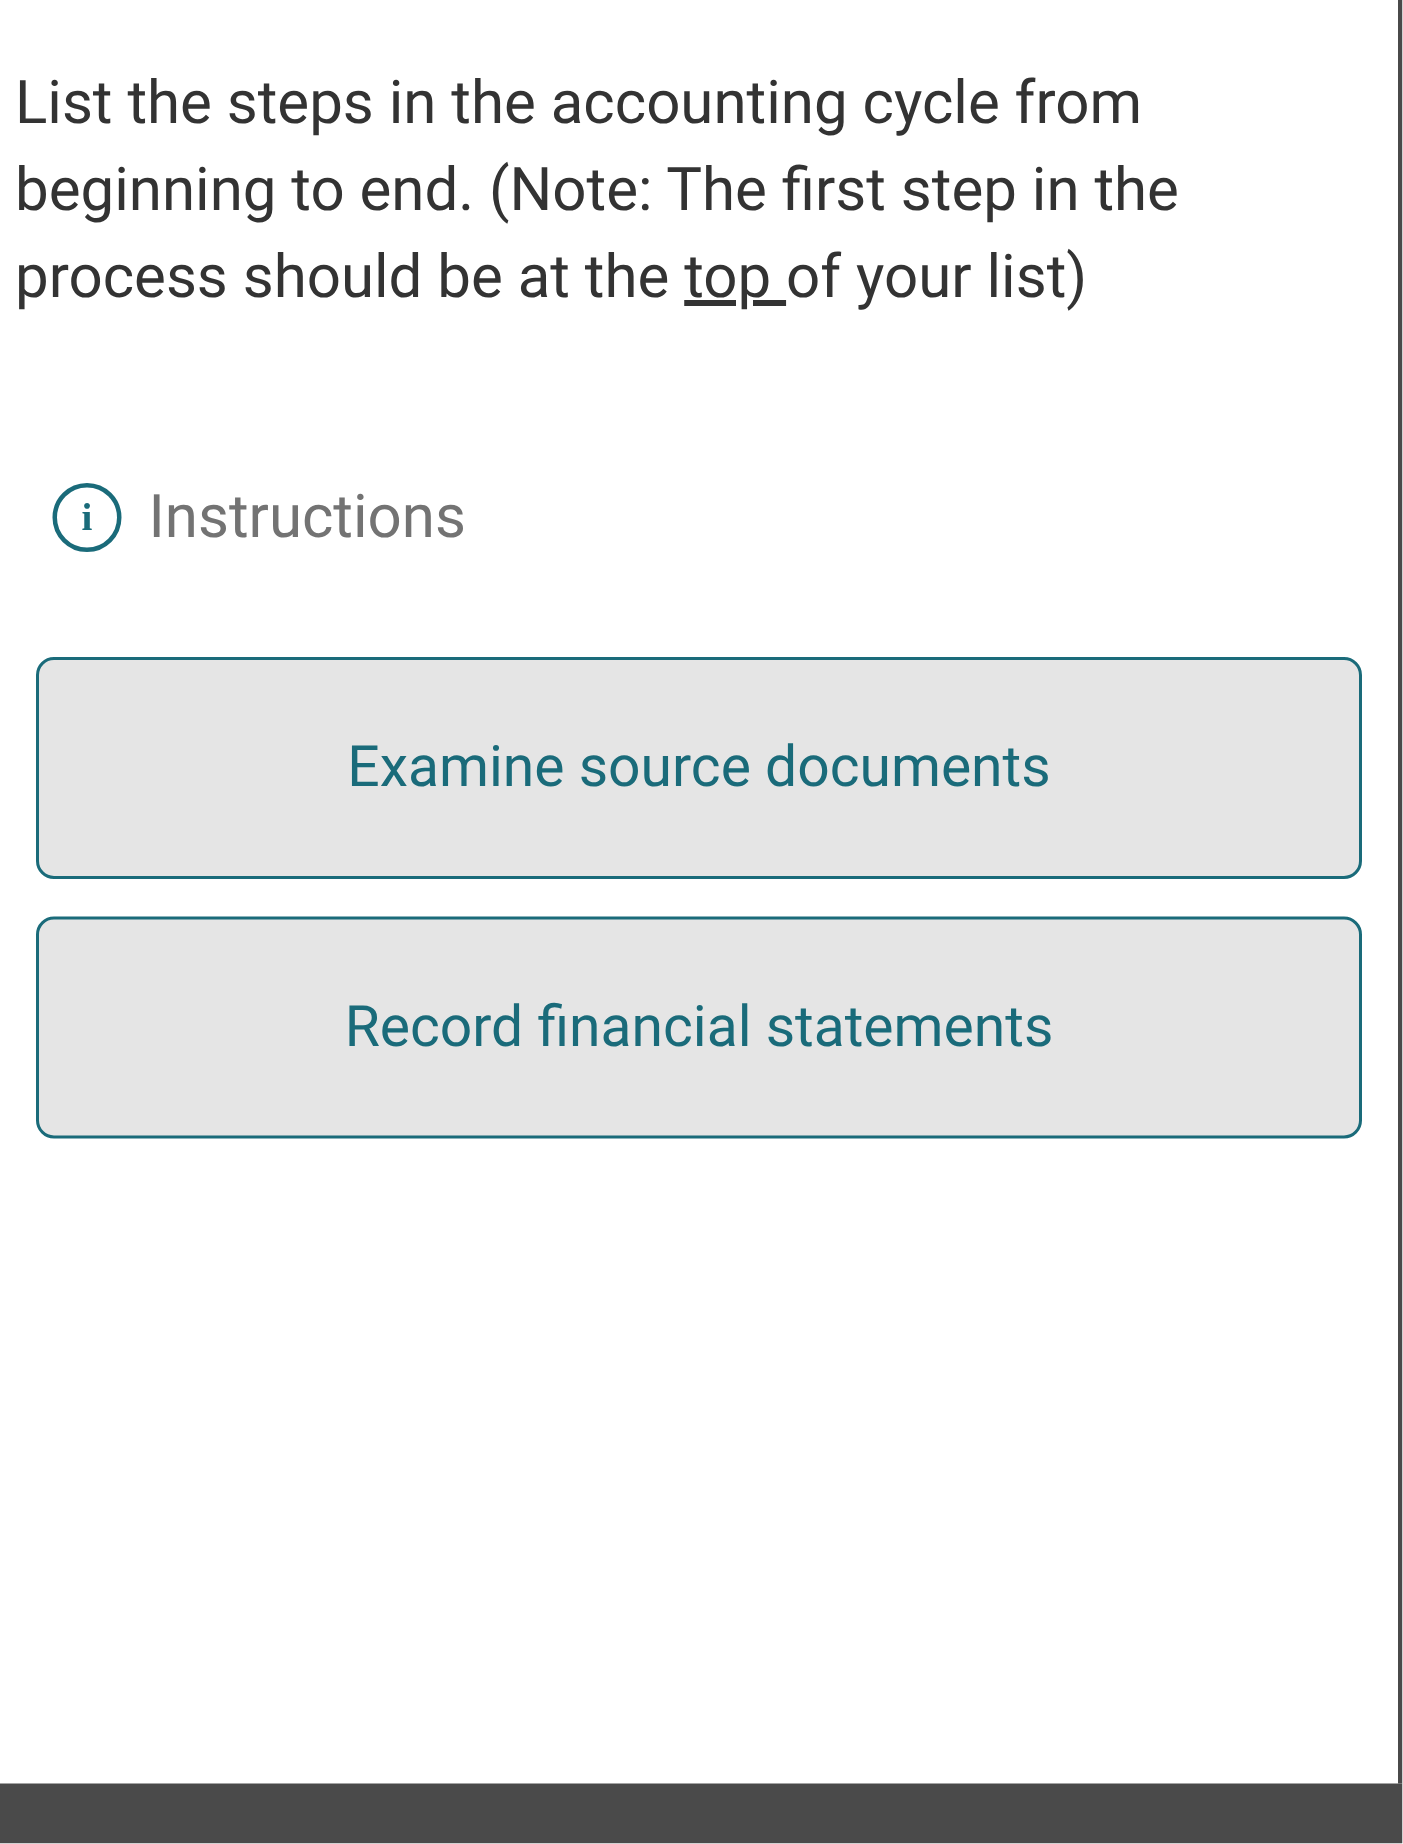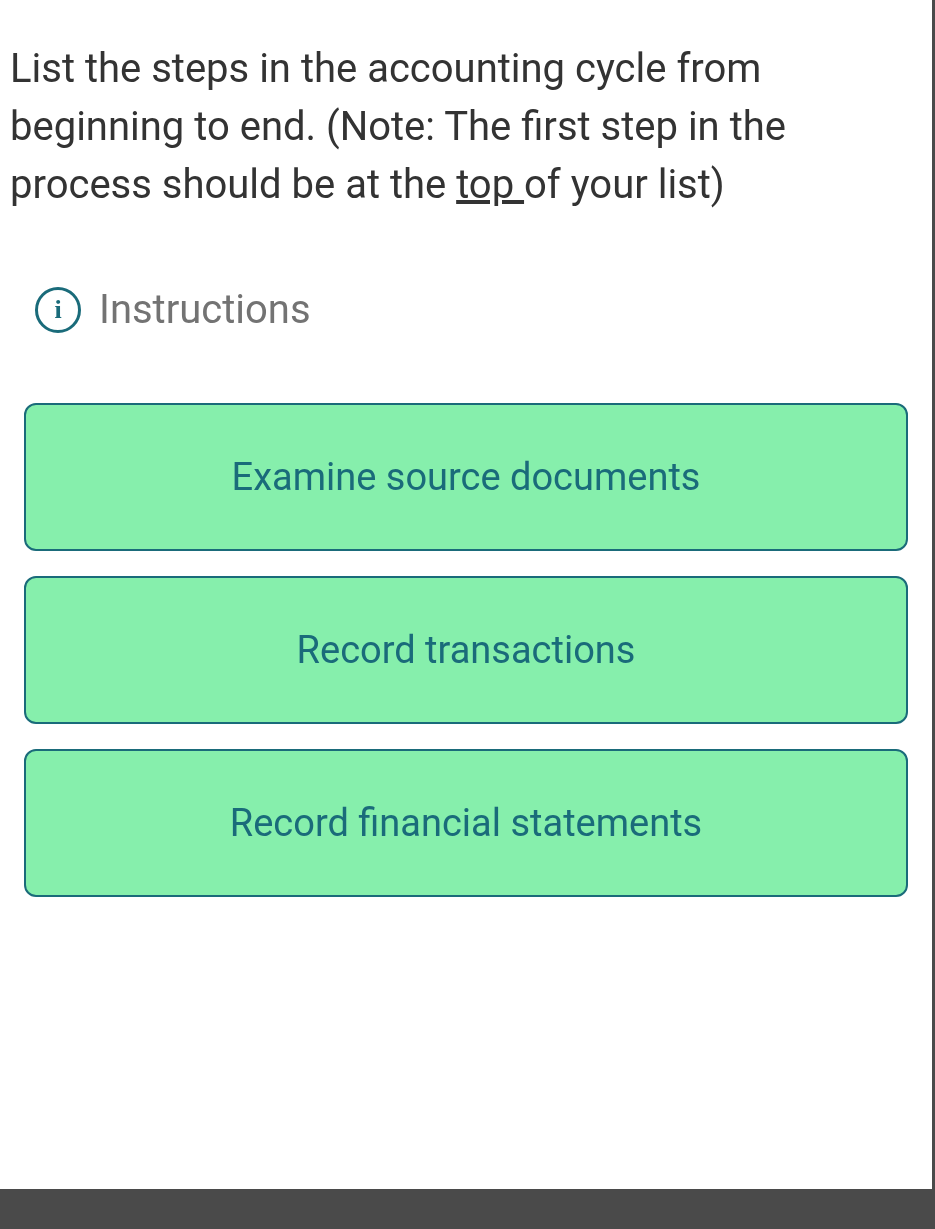--- a/index.html
+++ b/index.html
@@ -17,21 +17,21 @@
     .content {
       padding: 40px 10px 0 10px;
       border-right: 3px solid #4a4a4a;
       height: calc(100% - 40px);
     }
     .question-text {
       font-size: 40px;
       color: #333333;
       line-height: 1.45;
       font-weight: 400;
-      margin-bottom: 72px;
+      margin-bottom: 107px;
     }
     .underline {
       text-decoration: underline;
     }
     .instructions-row {
       display: flex;
       align-items: center;
       gap: 18px;
       margin-left: 25px;
       margin-bottom: 70px;
@@ -63,21 +63,21 @@
     }
     .sortable-item {
       border: 2px solid #1a6b7a;
       border-radius: 12px;
       padding: 50px 20px;
       text-align: center;
       font-size: 38px;
       color: #1a6b7a;
       font-weight: 400;
       cursor: grab;
-      background: #86efac;
+      background: #e5e5e5;
     }
     .bottom-bar {
       position: absolute;
       bottom: 0;
       left: 0;
       right: 0;
       height: 40px;
       background: #4a4a4a;
     }
   </style>
@@ -91,18 +91,17 @@
 
   <div class="instructions-row">
     <div class="info-icon">
       <span>i</span>
     </div>
     <span class="instructions-label">Instructions</span>
   </div>
 
   <div class="items-container">
     <div class="sortable-item">Examine source documents</div>
-    <div class="sortable-item">Record transactions</div>
     <div class="sortable-item">Record financial statements</div>
   </div>
 </div>
 
 <div class="bottom-bar"></div>
 
 </body></html>

